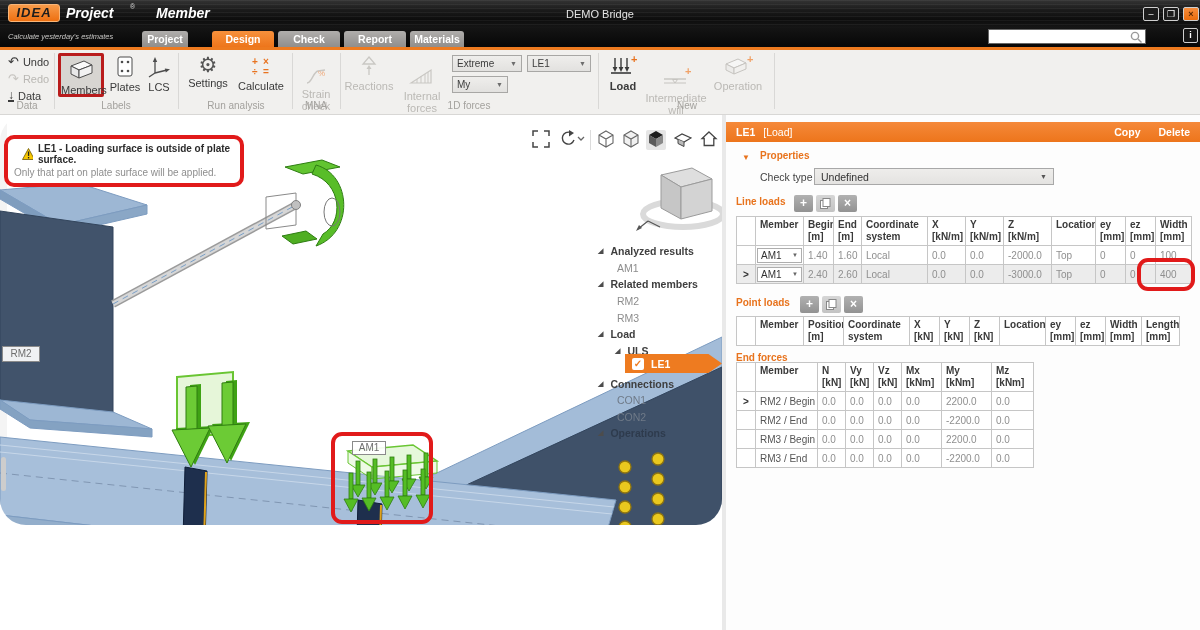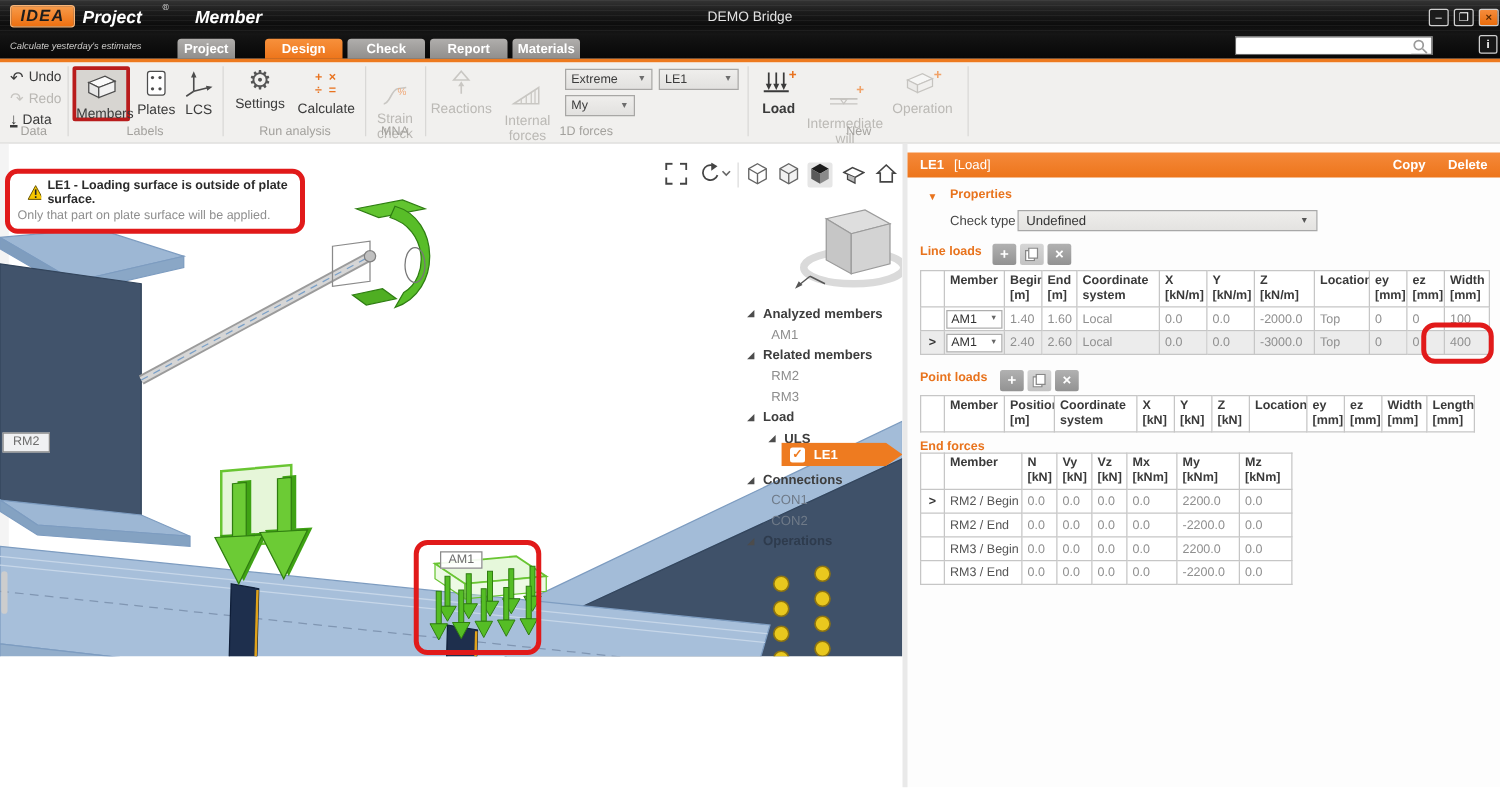--- a/index.html
+++ b/index.html
@@ -47,21 +47,21 @@
   .smallItem.dis { color:#b9b7b3; }
   .bigBtn { text-align:center; font-size:11px; color:#3a3a3a; cursor:default;}
   .bigBtn .lbl { display:block; line-height:1.1; margin-top:1px;}
   .bigBtn.sel { background:#d7d5d1; border:3px solid #b91c1c; border-radius:2px;}
   .bigBtn.dis { color:#bbb9b5; }
   .ddl { background:linear-gradient(180deg,#efeeec,#e2e1df); border:1px solid #a8a7a5; height:17px;
     font-size:10px; color:#3c3c3c; display:flex; align-items:center; padding:0 4px; justify-content:space-between;}
   .ddl .car { color:#6d6d6d; font-size:7px; }
 
   
-  .viewport { left:0; top:115px; width:722px; height:410px; background:#fff; overflow:hidden;}
+  .viewport { left:0; top:115px; width:722px; height:410px; background:#fff; overflow:hidden;border-radius:26px;}
   .vtIcon { top:15px; width:20px; height:20px; z-index:6; text-align:center;}
   .vtIcon.sel { background:#e6e6e6; border-radius:2px;}
   .vtSep { top:15px; width:1px; height:20px; background:#dcdcdc; z-index:6;}
   .warnBox { left:4px; top:20px; width:240px; height:52px; border:4px solid #e11a1a; border-radius:10px;
     background:#fff; z-index:8; padding:4px 6px 0 6px;}
   .warnTitle { font-size:10px; font-weight:bold; color:#2b2b2b; }
   .warnBody { font-size:10px; color:#8e8e8e; margin-top:2px;}
   .annot { border:4px solid #e11a1a; border-radius:11px; z-index:9; }
   .tagLbl { background:rgba(255,255,255,.92); border:1px solid #8a8a8a; color:#6e6e6e; font-size:10px;
     text-align:center; z-index:7; }
@@ -427,21 +427,21 @@
   </div>
 
   <div class="abs tagLbl" style="left:2px;top:231px;width:38px;height:16px;line-height:14px">RM2</div>
   <div class="abs tagLbl" style="left:352px;top:326px;width:34px;height:14px;line-height:12px">AM1</div>
 
   <div class="abs annot" style="left:331px;top:317px;width:102px;height:92px"></div>
 
   <div class="tree">
     <div class="tnode group" style="left:598px;top:128px">
       <span class="tw">◢</span>
-        <span>Analyzed members</span>
+        <span>Analyzed results</span>
       </div>
     <div class="tnode item" style="left:617px;top:145px">
         <span>AM1</span>
       </div>
     <div class="tnode group" style="left:598px;top:161px">
       <span class="tw">◢</span>
         <span>Related members</span>
       </div>
     <div class="tnode item" style="left:617px;top:178px">
         <span>RM2</span>

